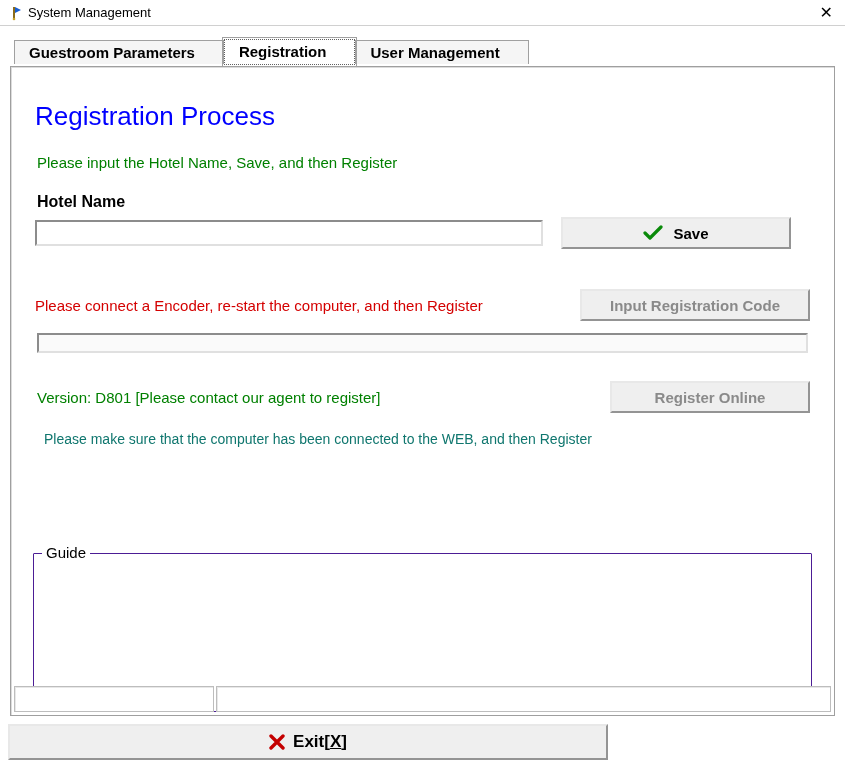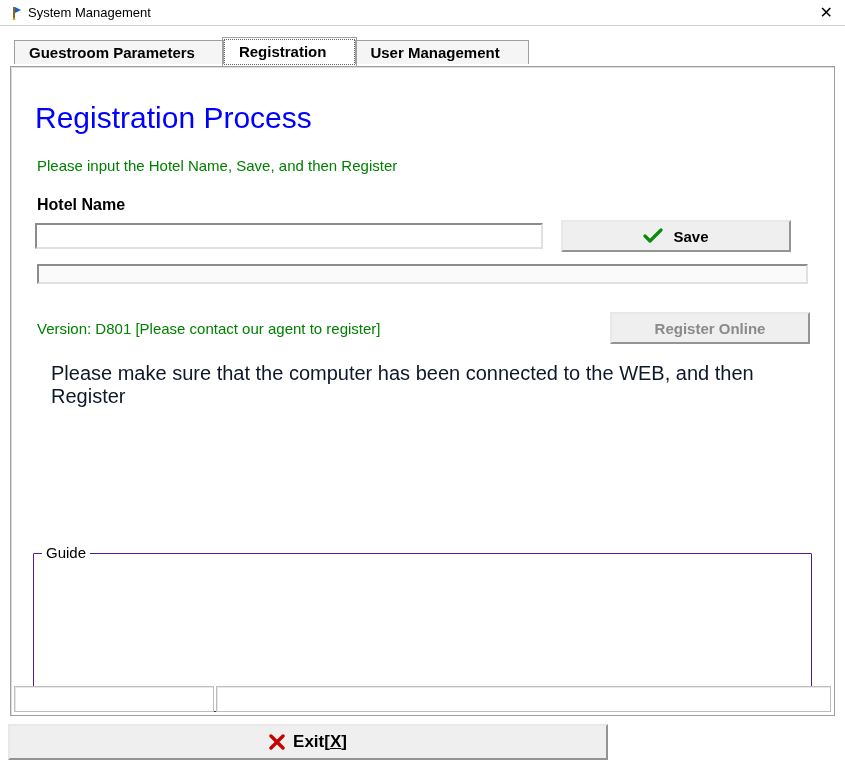--- a/index.html
+++ b/index.html
@@ -75,21 +75,21 @@
   .panel-2 {
     position: absolute;
     left: 6px;
     right: 6px;
     top: 6px;
     height: 600px;
     border: 1px solid transparent;
   }
 
   .heading {
-    font-size: 30px;
+    font-size: 26px;
     color: #0000ff;
     margin: 28px 0 8px 18px;
     font-weight: normal;
   }
   .greenline {
     color: #008000;
     font-size: 15px;
     margin: 22px 0 0 20px;
   }
   .label-hotel {
@@ -143,23 +143,23 @@
   .vrow {
     display: flex;
     align-items: center;
     margin: 28px 18px 0 20px;
   }
   .vtext {
     color: #008000;
     font-size: 15px;
   }
   .blueline {
-    color: #0f172a;
-    font-size: 20px;
-    margin: 18px 0 0 34px;
+    color: #0f766e;
+    font-size: 14px;
+    margin: 18px 0 0 27px;
   }
 
   .guide-box {
     position: absolute;
     left: 16px;
     right: 16px;
     top: 480px;
     height: 159px;
     border: 1px solid #4c1d95;
     border-radius: 1px;
@@ -255,20 +255,26 @@
       <button class="win-btn">
         <span>
           <svg width="20" height="16" viewBox="0 0 20 16">
             <path d="M2 8 L7 13 L18 2" stroke="#0a8a0a" stroke-width="3.2" fill="none" stroke-linecap="round" stroke-linejoin="round"></path>
           </svg>
         </span>
         <span>Save</span>
       </button>
     </div>
 
+    <div class="row" style="margin-top:40px;">
+      <div class="redline" style="margin:0;">Please connect a Encoder, re-start the computer, and then Register</div>
+      <button class="win-btn disabled spacer-right">
+        <span>Input Registration Code</span>
+      </button>
+    </div>
 
     <div class="sunken-bar"></div>
 
     <div class="vrow">
       <div class="vtext">Version: D801   [Please contact our agent to register]</div>
       <button class="win-btn disabled spacer-right" style="min-width:200px;">
         <span>Register Online</span>
       </button>
     </div>
 

